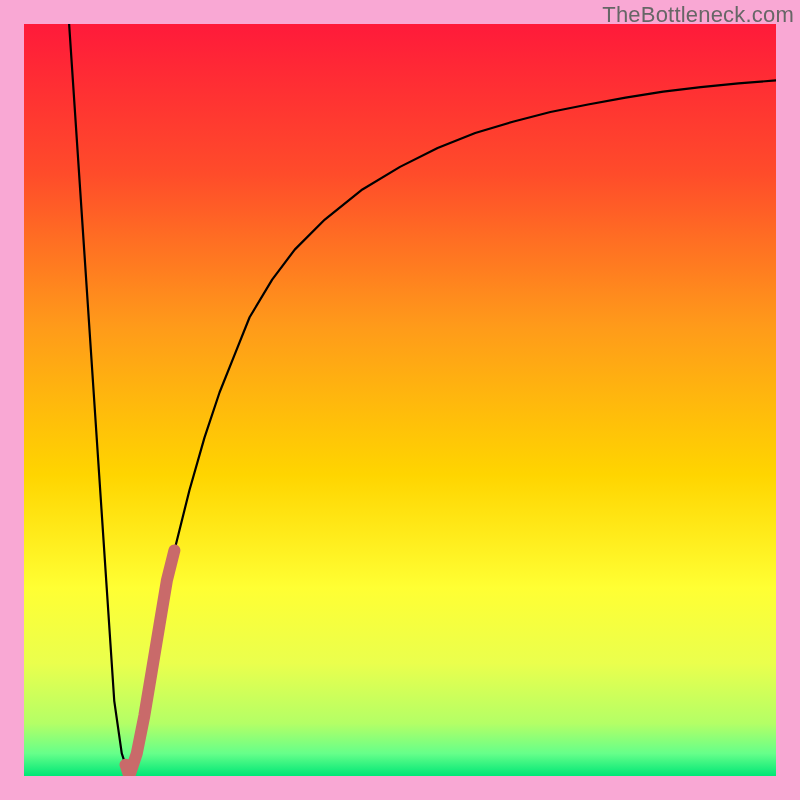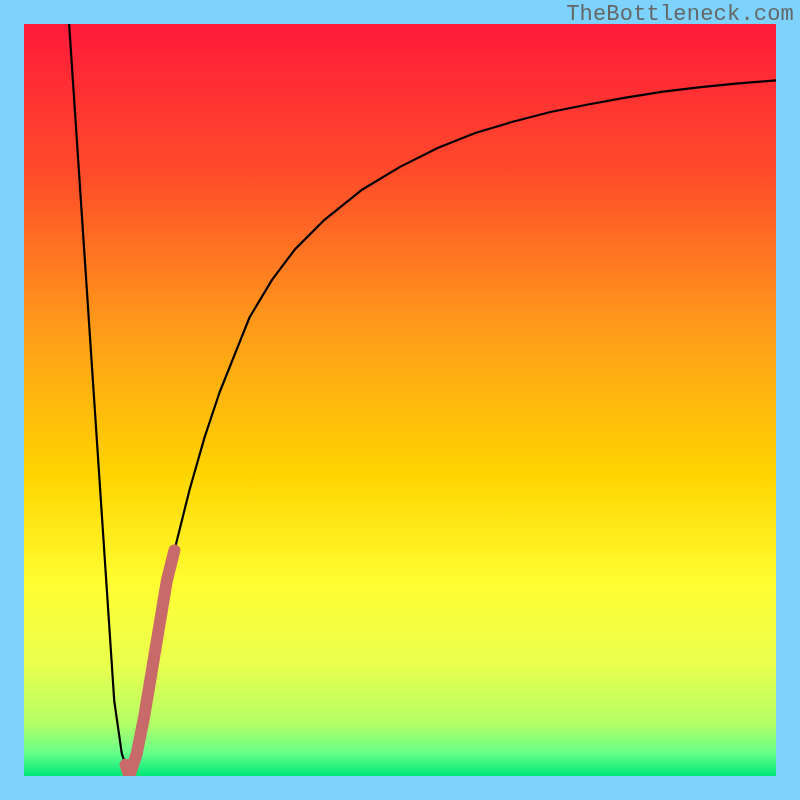--- a/index.html
+++ b/index.html
@@ -7,22 +7,21 @@
     padding: 0;
     width: 800px;
     height: 800px;
     overflow: hidden;
     background: #000;
     font-family: Arial, Helvetica, sans-serif;
   }
   .frame {
     position: absolute;
     inset: 0;
-    background: #7dd3fc;
-    font-family: Liberation Mono, monospace;
+    background: #f9a8d4;
   }
   .plot {
     position: absolute;
     box-sizing: border-box;
   }
   .gradient-fill {
     position: absolute;
     inset: 0;
   }
   .overlay-svg {

